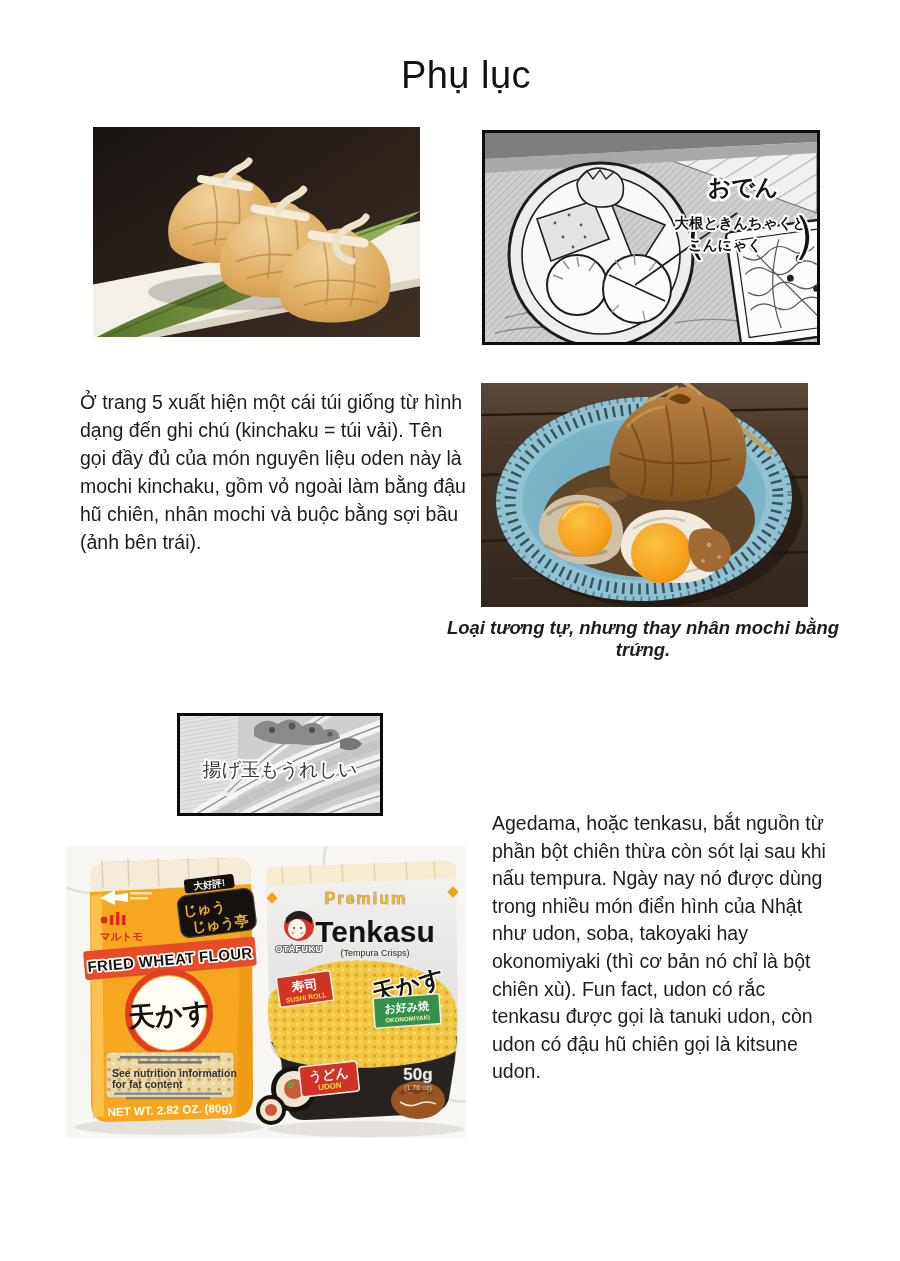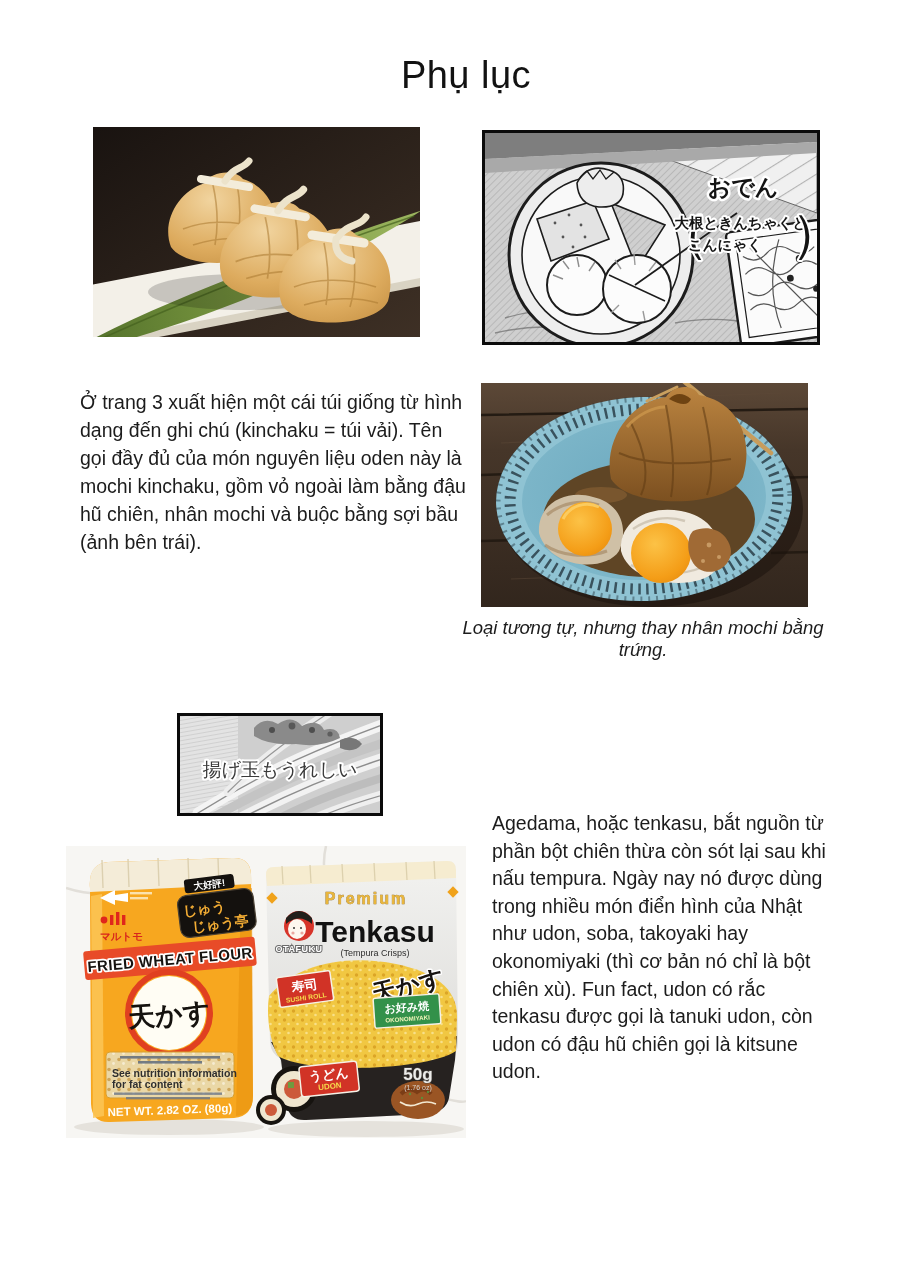--- a/index.html
+++ b/index.html
@@ -12,21 +12,21 @@
     left:0;top:38px;width:900px;text-align:center;
     font-size:38px;font-weight:400;color:#121212;margin:16px;letter-spacing:.5px;
   }
   .body-text{
     font-size:19.5px;line-height:28px;color:#1c1c1c;margin:0;
   }
   #kinchaku-para{left:80px;top:388px;width:388px;}
   #agedama-para{left:492px;top:810px;width:336px;line-height:27.6px;}
   #oden-caption{
     left:436px;top:617px;width:414px;text-align:center;margin:0;
-    font-size:18.5px;font-style:italic;font-weight:400;color:#1c1c1c;
+    font-size:18.5px;font-style:italic;font-weight:700;color:#1c1c1c;
   }
   .photo{overflow:hidden;}
   .photo svg,.manga svg{display:block;}
   #kinchaku-photo{left:93px;top:127px;width:327px;height:210px;}
   #oden-manga{left:482px;top:130px;width:338px;height:215px;border:3px solid #0b0b0b;box-sizing:border-box;background:#ef4444;}
   #oden-photo{left:481px;top:383px;width:327px;height:224px;}
   #agedama-manga{left:157px;top:713px;width:206px;height:103px;border:3px solid #0b0b0b;box-sizing:border-box;background:#fff;margin-left:20px;}
   #products-photo{left:66px;top:846px;width:400px;height:292px;}
   text{font-family:"Liberation Sans","DejaVu Sans",sans-serif;}
   .outl{paint-order:stroke;stroke:#ffffff;stroke-linejoin:round;}
@@ -145,21 +145,21 @@
       <g>
         <text x="258" y="62" text-anchor="middle" font-size="23" font-weight="bold" fill="#141414" class="outl" stroke-width="5">おでん</text>
         <text x="172" y="118" font-size="52" fill="#141414" class="outl" stroke-width="4">（</text>
         <text x="256" y="95" text-anchor="middle" font-size="14.5" font-weight="bold" fill="#141414" class="outl" stroke-width="4">大根ときんちゃくと</text>
         <text x="240" y="117" text-anchor="middle" font-size="14.5" font-weight="bold" fill="#141414" class="outl" stroke-width="4">こんにゃく</text>
         <text x="306" y="118" font-size="52" fill="#141414" class="outl" stroke-width="4">）</text>
       </g>
     </svg>
   </div>
 
-  <p class="abs body-text" id="kinchaku-para">Ở trang 3 xuất hiện một cái túi giống từ hình dạng đến ghi chú (kinchaku = túi vải). Tên gọi đầy đủ của món nguyên liệu oden này là mochi kinchaku, gồm vỏ ngoài làm bằng đậu hũ chiên, nhân mochi và buộc bằng sợi bầu (ảnh bên trái).</p>
+  <p class="abs body-text" id="kinchaku-para">Ở trang 5 xuất hiện một cái túi giống từ hình dạng đến ghi chú (kinchaku = túi vải). Tên gọi đầy đủ của món nguyên liệu oden này là mochi kinchaku, gồm vỏ ngoài làm bằng đậu hũ chiên, nhân mochi và buộc bằng sợi bầu (ảnh bên trái).</p>
 
   <div class="abs photo" id="oden-photo">
     <svg width="327" height="224" viewBox="0 0 327 224">
       <defs>
         <linearGradient id="wood" x1="0" y1="0" x2="0" y2="1">
           <stop offset="0" stop-color="#5c4837"></stop>
             <stop offset=".3" stop-color="#463629"></stop>
             <stop offset="1" stop-color="#32261d"></stop>
         </linearGradient>
         <radialGradient id="yolk" cx=".4" cy=".35" r=".95">

